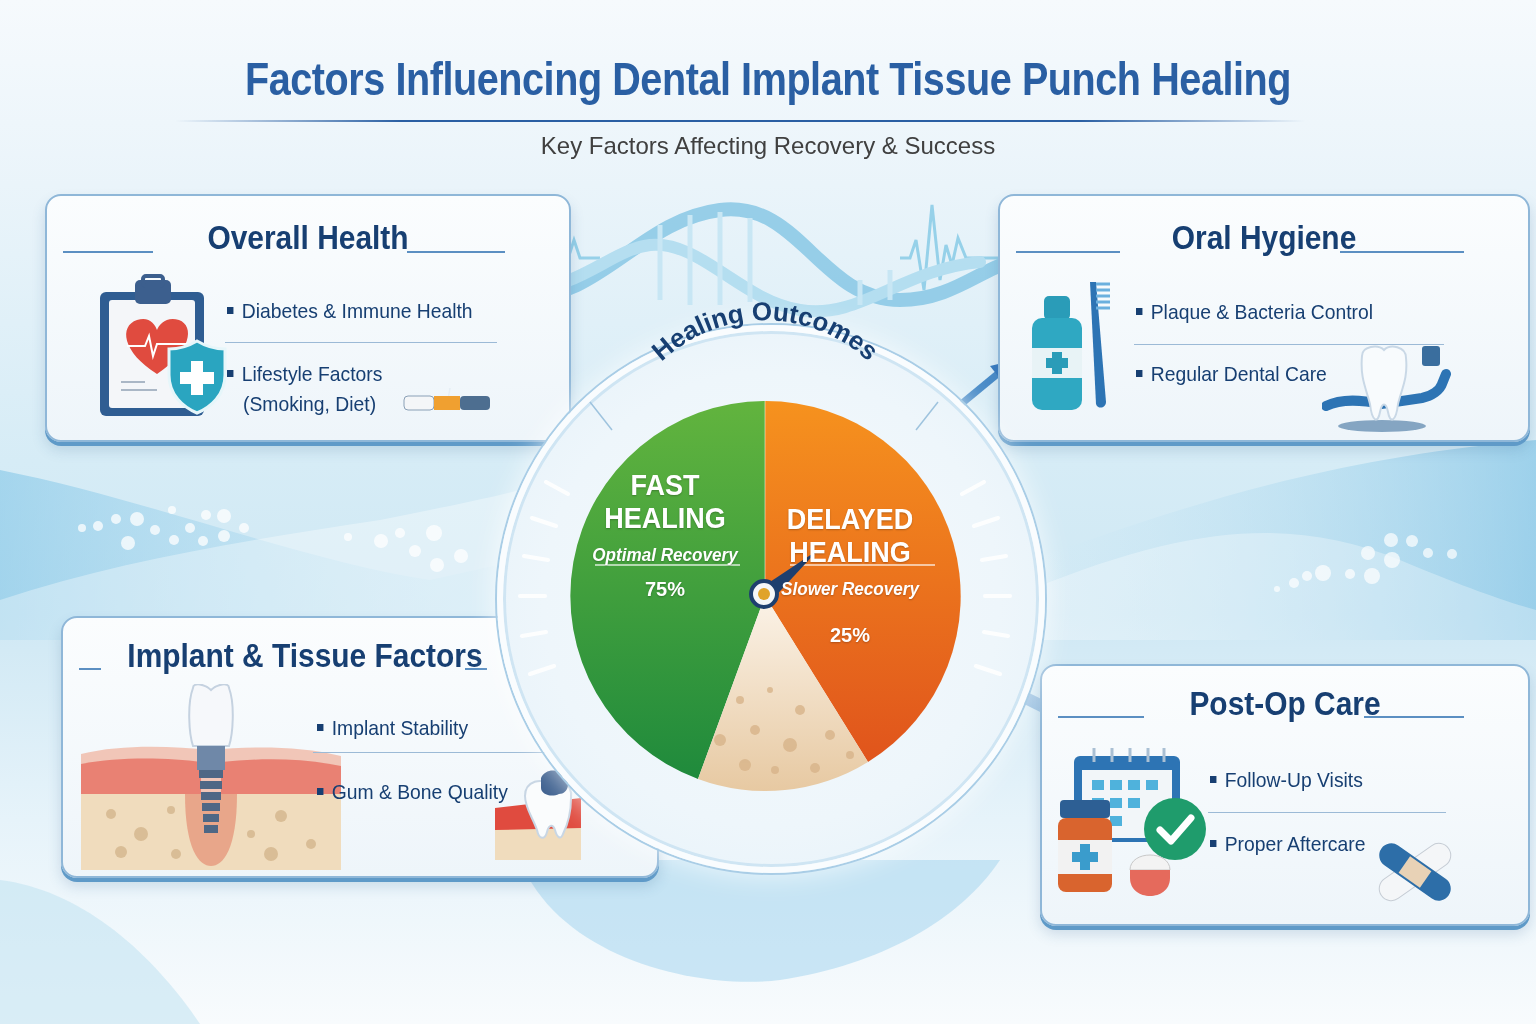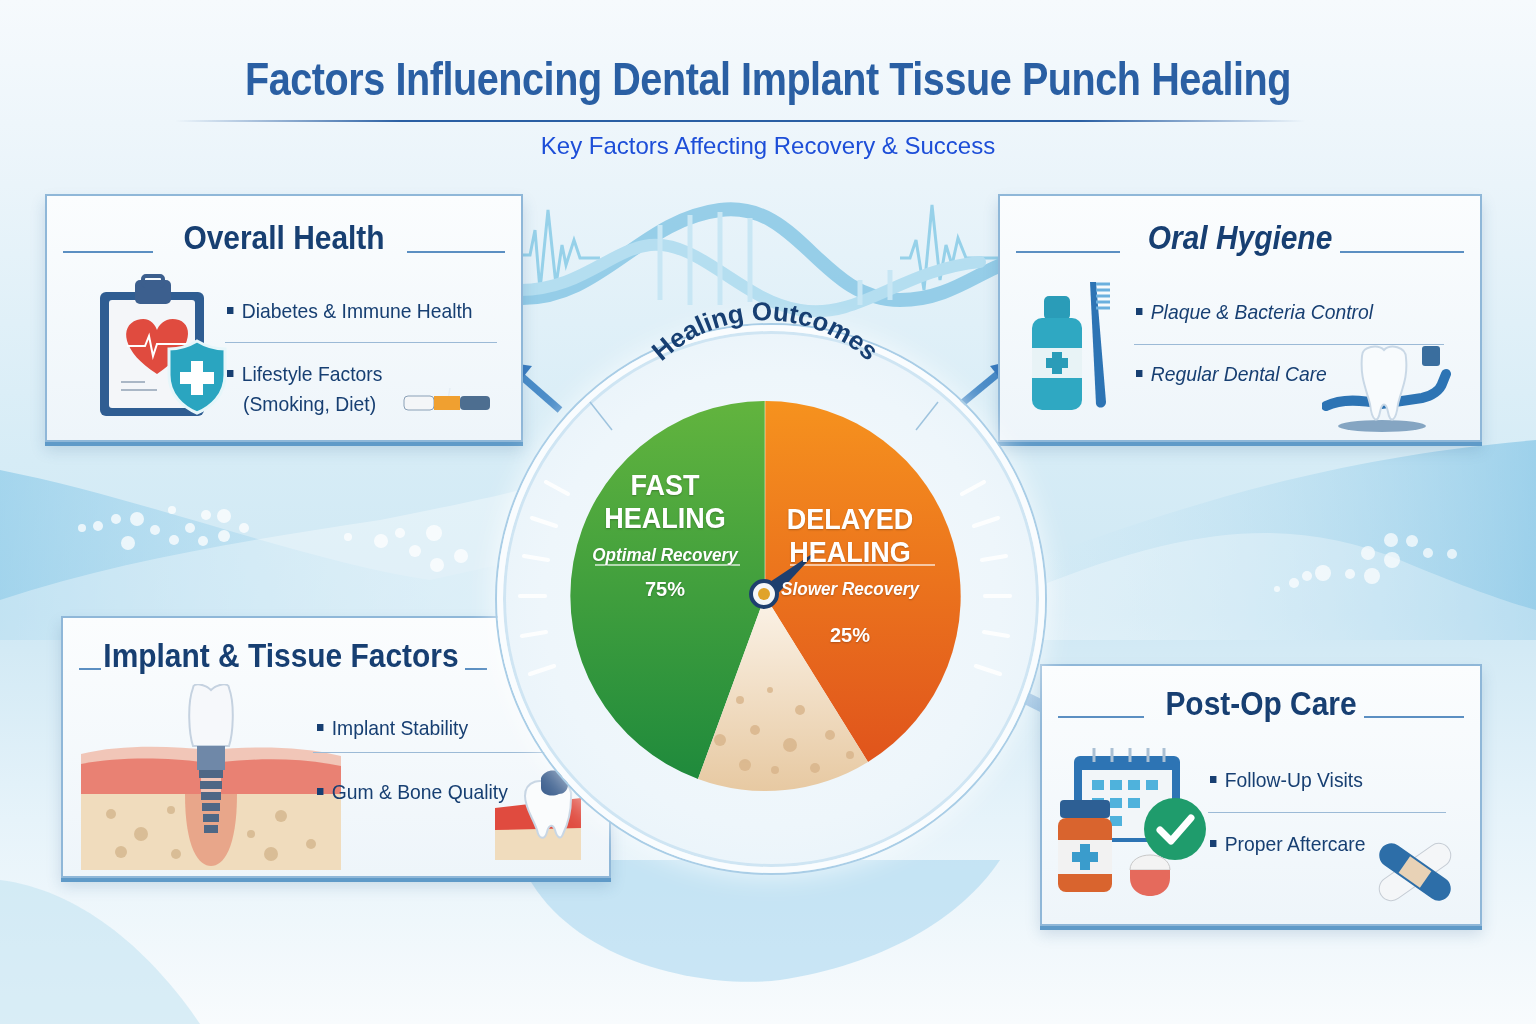--- a/index.html
+++ b/index.html
@@ -14,26 +14,27 @@
     font-family:"Liberation Sans", sans-serif; font-weight:bold;
     font-size:46px; color:#2a5fa3; letter-spacing:-0.5px;
     transform: scaleX(0.86); transform-origin:center;
   }
   .title-rule {
     position:absolute; left:175px; top:120px; width:1130px; height:2px;
     background: linear-gradient(90deg, rgba(42,95,163,0) 0%, #2a5fa3 20%, #2a5fa3 80%, rgba(42,95,163,0) 100%);
   }
   .subtitle {
     position:absolute; left:0; right:0; top:132px; text-align:center;
-    font-size:24px; color:#1d4ed8;
+    font-size:24px; color:#404040;
   }
   .card {
     position:absolute; background:linear-gradient(180deg,#fbfdfe 0%,#eef5fa 100%);
-    border:2px solid #8fb7d8; border-radius:0;
+    border:2px solid #8fb7d8; border-radius:16px;
     box-shadow: 0 4px 0 #5f9ac8, 0 8px 14px rgba(40,90,140,0.18);
+    padding-left: 48px;
   }
   .card-title {
     position:absolute; left:0; right:0; text-align:center;
     font-weight:bold; color:#173f72; font-size:34px;
     transform:scaleX(0.88); transform-origin:center;
     white-space:nowrap;
   }
   .title-line { position:absolute; height:2px; background:#5b8fc2; }
   .bullet {
     position:absolute; color:#173f72; font-size:21px; white-space:nowrap;
@@ -196,21 +197,21 @@
     <span>(Smoking, Diet)</span>
   </div>
   <svg style="position:absolute;left:355px;top:190px;" width="92" height="28" viewBox="0 0 92 28">
     <line x1="48" y1="2" x2="46" y2="14" stroke="#e6eef5" stroke-width="1.5"></line>
     <rect x="2" y="10" width="30" height="14" rx="4" fill="#f4f6f8" stroke="#8aa0b6" stroke-width="1"></rect>
     <rect x="32" y="10" width="26" height="14" fill="#f0a030"></rect>
     <rect x="58" y="10" width="30" height="14" rx="4" fill="#4d6e90"></rect>
   </svg>
 </div>
 
-<div class="card" style="left:998px;top:194px;width:480px;height:244px;font-style:italic;">
+<div class="card" style="left:998px;top:194px;width:480px;height:244px;">
   <div class="title-line" style="left:16px;top:55px;width:104px;"></div>
   <div class="card-title" style="top:22px;">Oral Hygiene</div>
   <div class="title-line" style="left:340px;top:55px;width:124px;"></div>
 
   <svg style="position:absolute;left:28px;top:98px;" width="60" height="120" viewBox="0 0 60 120">
     <rect x="16" y="2" width="26" height="24" rx="5" fill="#2a9cb8"></rect>
     <rect x="4" y="24" width="50" height="92" rx="10" fill="#2fa8c2"></rect>
     <rect x="4" y="54" width="50" height="30" fill="#e8f3f6"></rect>
     <rect x="24" y="58" width="10" height="22" fill="#2a9cb8"></rect>
     <rect x="18" y="64" width="22" height="10" fill="#2a9cb8"></rect>

